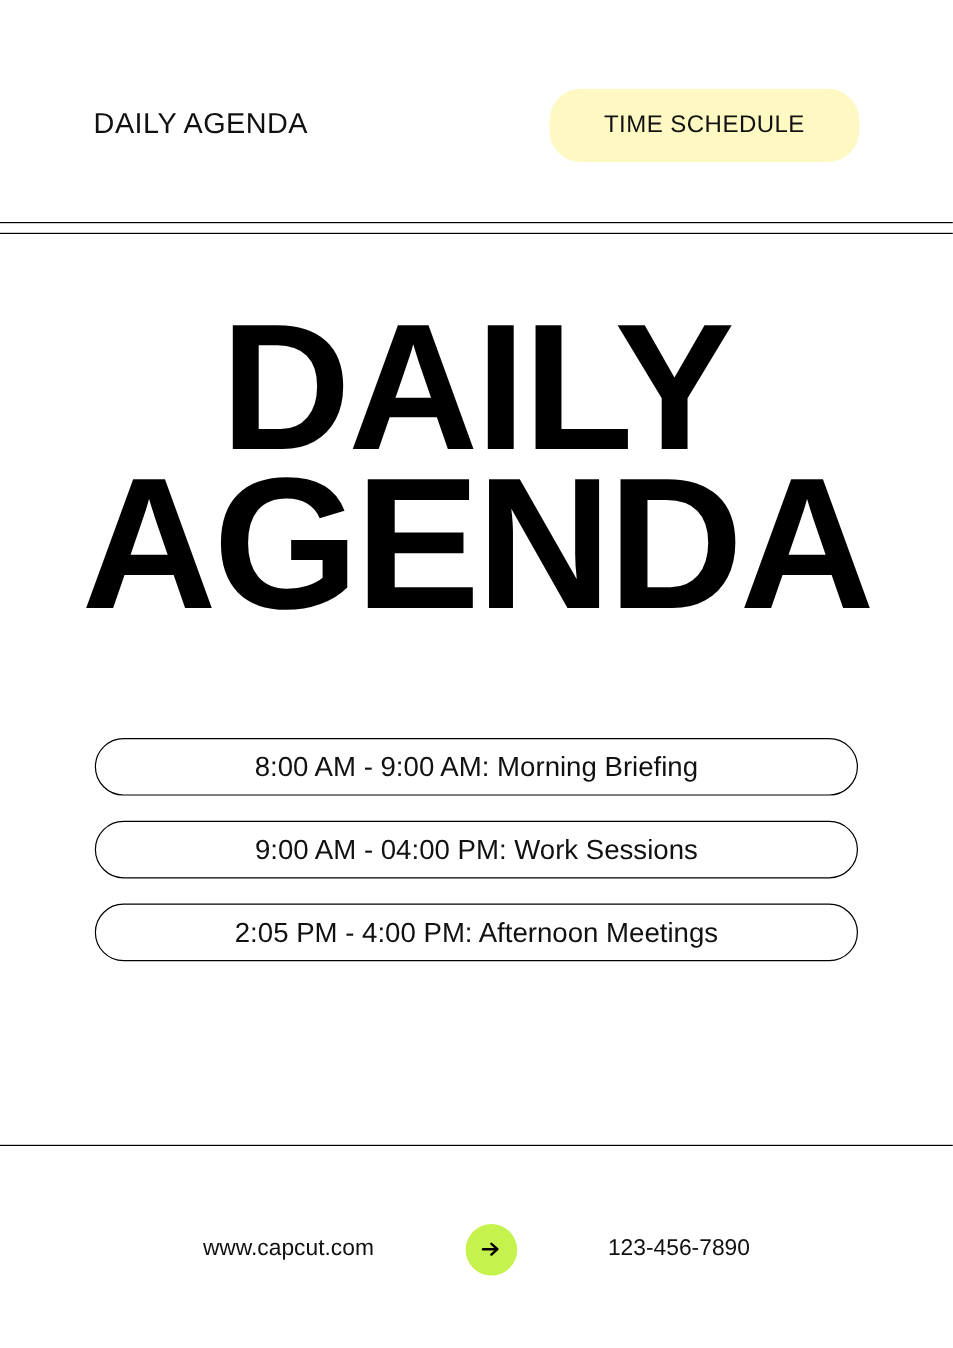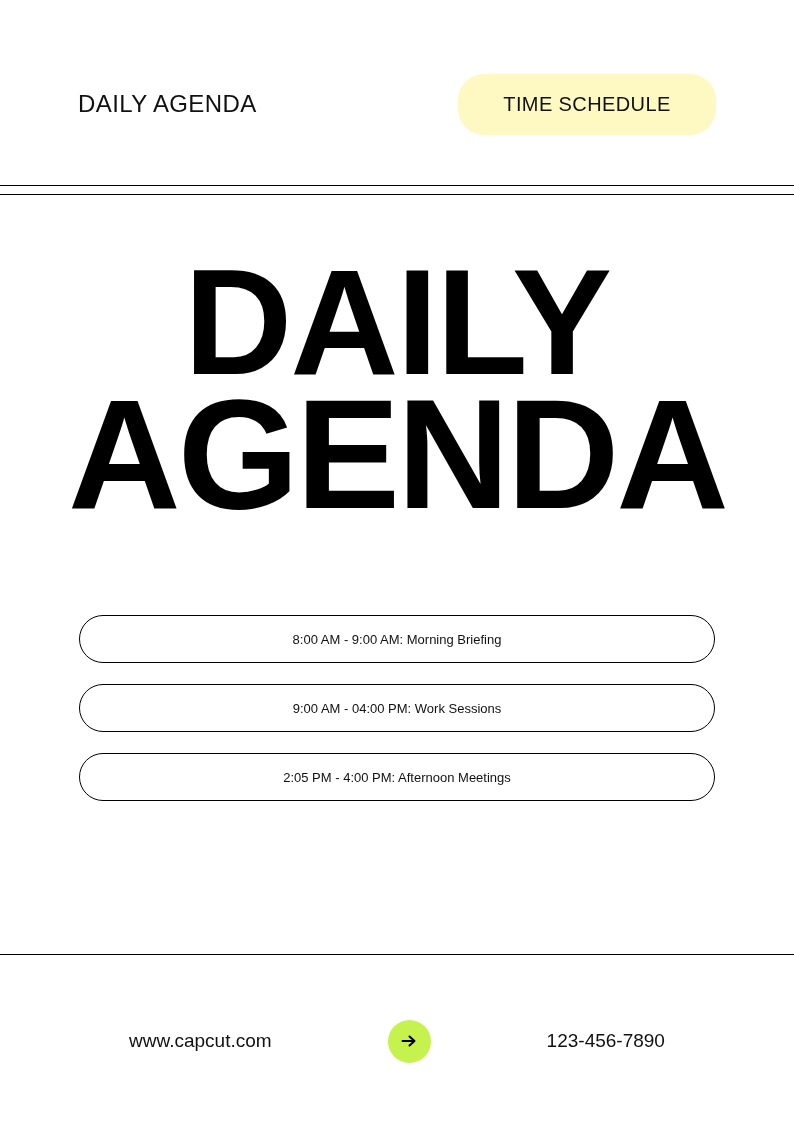--- a/index.html
+++ b/index.html
@@ -104,38 +104,38 @@
     border: 1.5px solid #000000;
     border-radius: 24px;
     display: flex;
     align-items: center;
     justify-content: center;
     margin-bottom: 21px;
     box-sizing: border-box;
     background: #ffffff;
   }
   .agenda-item-text {
-    font-size: 13px;
+    font-size: 23px;
     color: #111111;
     white-space: nowrap;
   }
 
   
   .rule-bottom { top: 954px; }
 
   .footer {
     position: absolute;
     top: 1012px;
     left: 0;
     width: 794px;
     height: 58px;
     display: flex;
     align-items: center;
     justify-content: center;
-    gap: 116px;
+    gap: 76px;
     text-align: right;
   }
   .footer-text {
     font-size: 19px;
     color: #111111;
     white-space: nowrap;
   }
   .footer-arrow {
     width: 43px;
     height: 43px;

